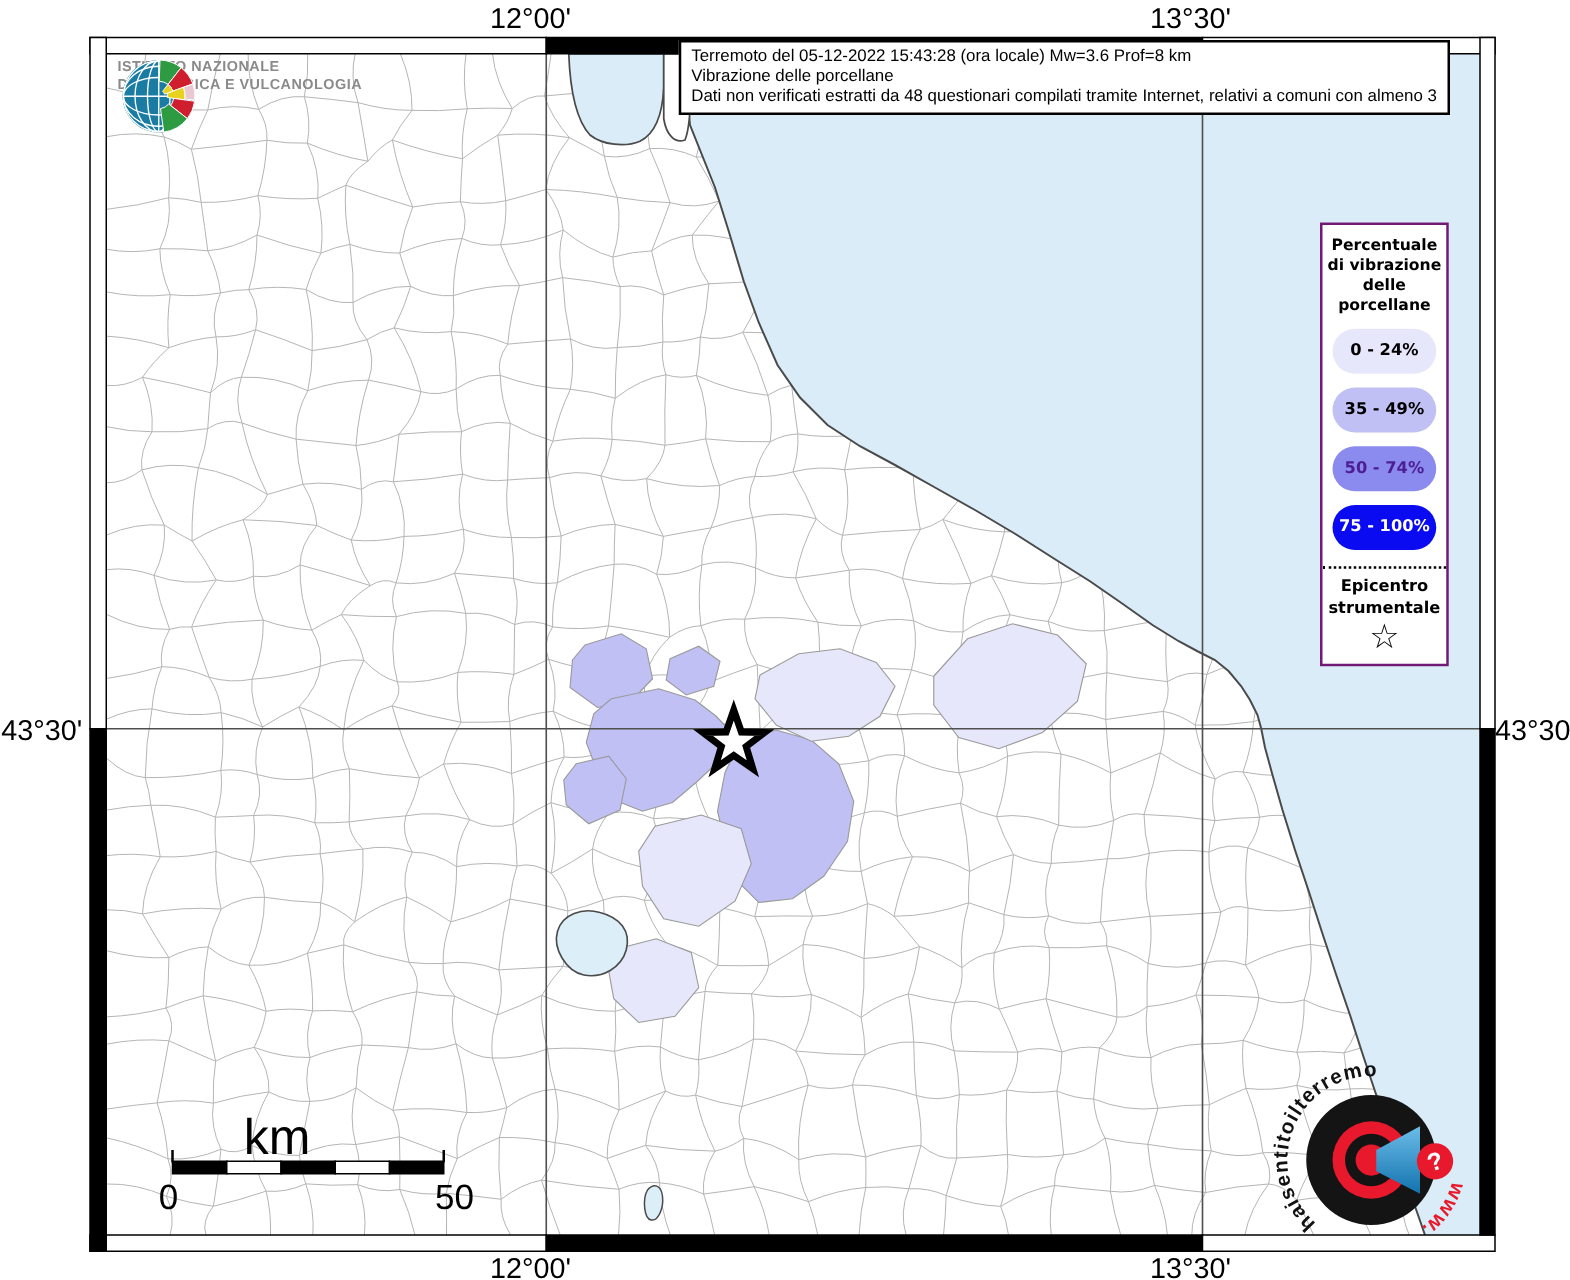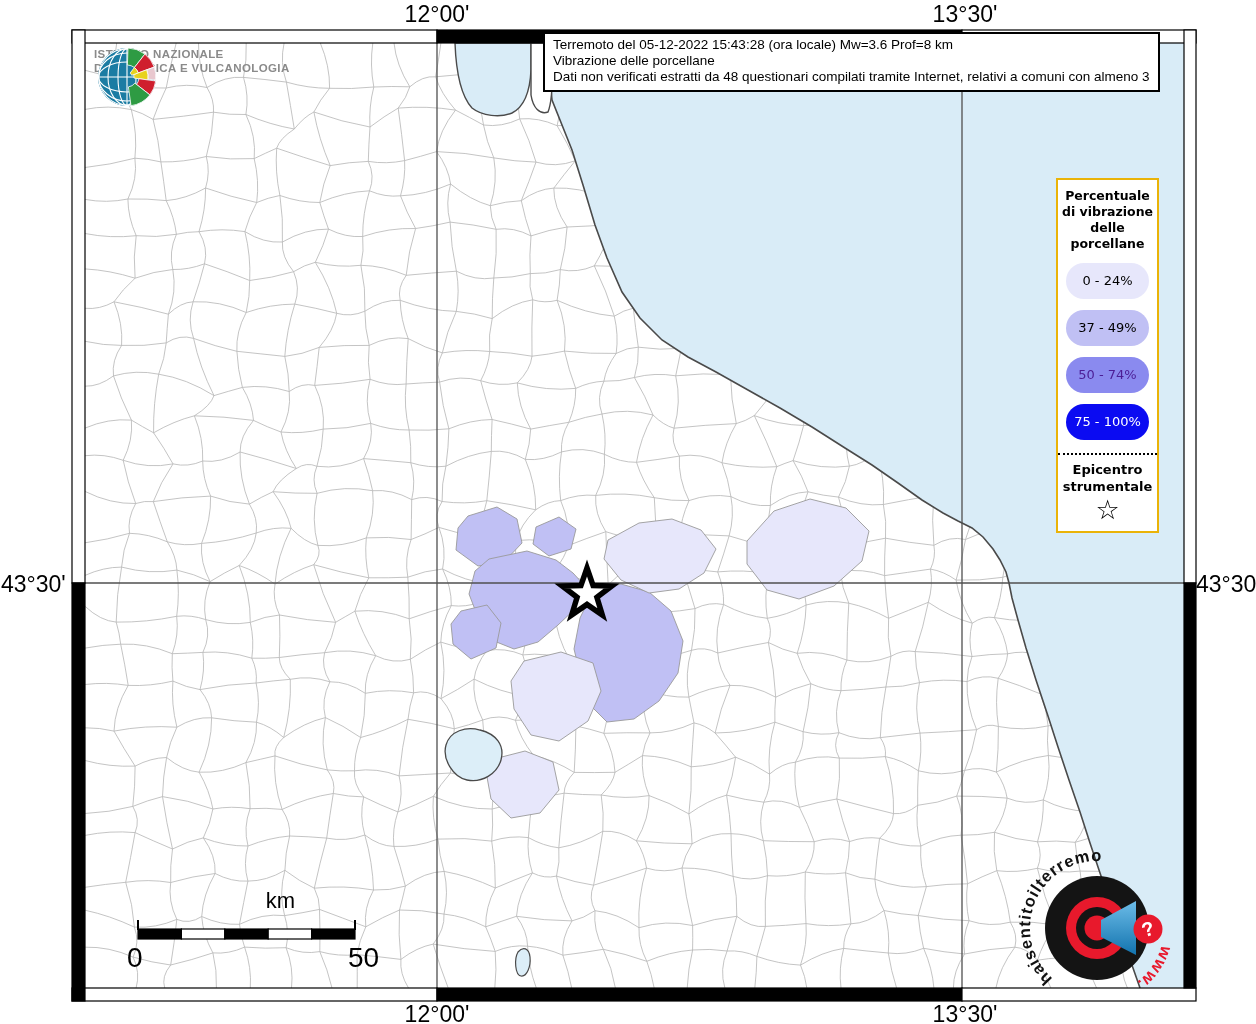--- a/index.html
+++ b/index.html
@@ -1,35 +1,35 @@
 <!DOCTYPE html>
 <html><head>
 <meta charset="utf-8">
 <style>
   html,body{margin:0;padding:0;background:#ffffff;}
   .stage{position:relative;width:1256px;height:1024px;background:#ffffff;overflow:hidden;
          font-family:"Liberation Sans",sans-serif;color:#000;}
   .stage svg{position:absolute;left:0;top:0;}
   .axis-label{position:absolute;font-size:23px;color:#000;white-space:nowrap;}
-  .axis-top,.axis-bottom{width:90px;text-align:center;}
+  .axis-top,.axis-bottom{width:90px;text-align:left;}
   .info-box{position:absolute;left:543px;top:32px;width:597px;background:#ffffff;
             border:2px solid #000;padding:3px 8px 4px 8px;font-size:13.5px;line-height:16.2px;}
   .info-box div{white-space:nowrap;overflow:hidden;}
   .ingv{position:absolute;left:94px;top:47px;display:flex;align-items:center;gap:7px;}
   .ingv-text{font-size:11.5px;font-weight:bold;color:#8a8a8a;letter-spacing:.4px;line-height:14px;}
   .legend{position:absolute;left:1056px;top:178px;width:99px;background:#ffffff;
-          border:2px solid #eab308;padding:8px 0 6px 0;text-align:center;
+          border:2px solid #701a75;padding:8px 0 6px 0;text-align:center;
           font-family:"DejaVu Sans",sans-serif;}
   .legend-title{font-size:12.5px;font-weight:bold;line-height:16px;white-space:pre-line;}
   .swatch{width:83px;height:36px;margin:11px auto 0 auto;line-height:36px;
-          font-size:13px;font-weight:normal;border-radius:18px;}
+          font-size:13px;font-weight:bold;border-radius:18px;}
   .legend-divider{border-top:2px dotted #000;margin:13px 0 6px 0;}
   .legend-epi{font-size:13px;font-weight:bold;line-height:17px;white-space:pre-line;}
   .legend-star{font-size:27px;line-height:30px;font-family:"DejaVu Sans",sans-serif;}
-  .km-label{position:absolute;left:195px;top:888px;width:100px;text-align:right;font-size:22px;}
+  .km-label{position:absolute;left:195px;top:888px;width:100px;text-align:left;font-size:40px;}
   .sb-num{position:absolute;top:942px;font-size:28px;}
 </style>
 </head>
 <body>
 
 <div class="stage">
 
   <svg id="map-svg" width="1256" height="1024" viewBox="0 0 1256 1024">
     <defs>
       <clipPath id="mapclip">
@@ -221,21 +221,21 @@
     <div>Vibrazione delle porcellane</div>
     <div>Dati non verificati estratti da 48 questionari compilati tramite Internet, relativi a comuni con almeno 3 questionari.</div>
   </div>
 
   <div class="legend">
     <div class="legend-title">Percentuale
 di vibrazione
 delle
 porcellane</div>
     <div class="swatch" id="sw0" style="background: rgb(231, 231, 251); color: rgb(0, 0, 0);">0 - 24%</div>
-    <div class="swatch" id="sw1" style="background: rgb(192, 192, 244); color: rgb(0, 0, 0);">37 - 49%</div>
+    <div class="swatch" id="sw1" style="background: rgb(192, 192, 244); color: rgb(0, 0, 0);">35 - 49%</div>
     <div class="swatch" id="sw2" style="background: rgb(138, 138, 239); color: #4c1d95;">50 - 74%</div>
     <div class="swatch" id="sw3" style="background: rgb(11, 11, 242); color: rgb(255, 255, 255);">75 - 100%</div>
     <div class="legend-divider"></div>
     <div class="legend-epi">Epicentro
 strumentale</div>
     <div class="legend-star">☆</div>
   </div>
 
   <div class="km-label">km</div>
   <div class="sb-num" style="left:127px;">0</div>

